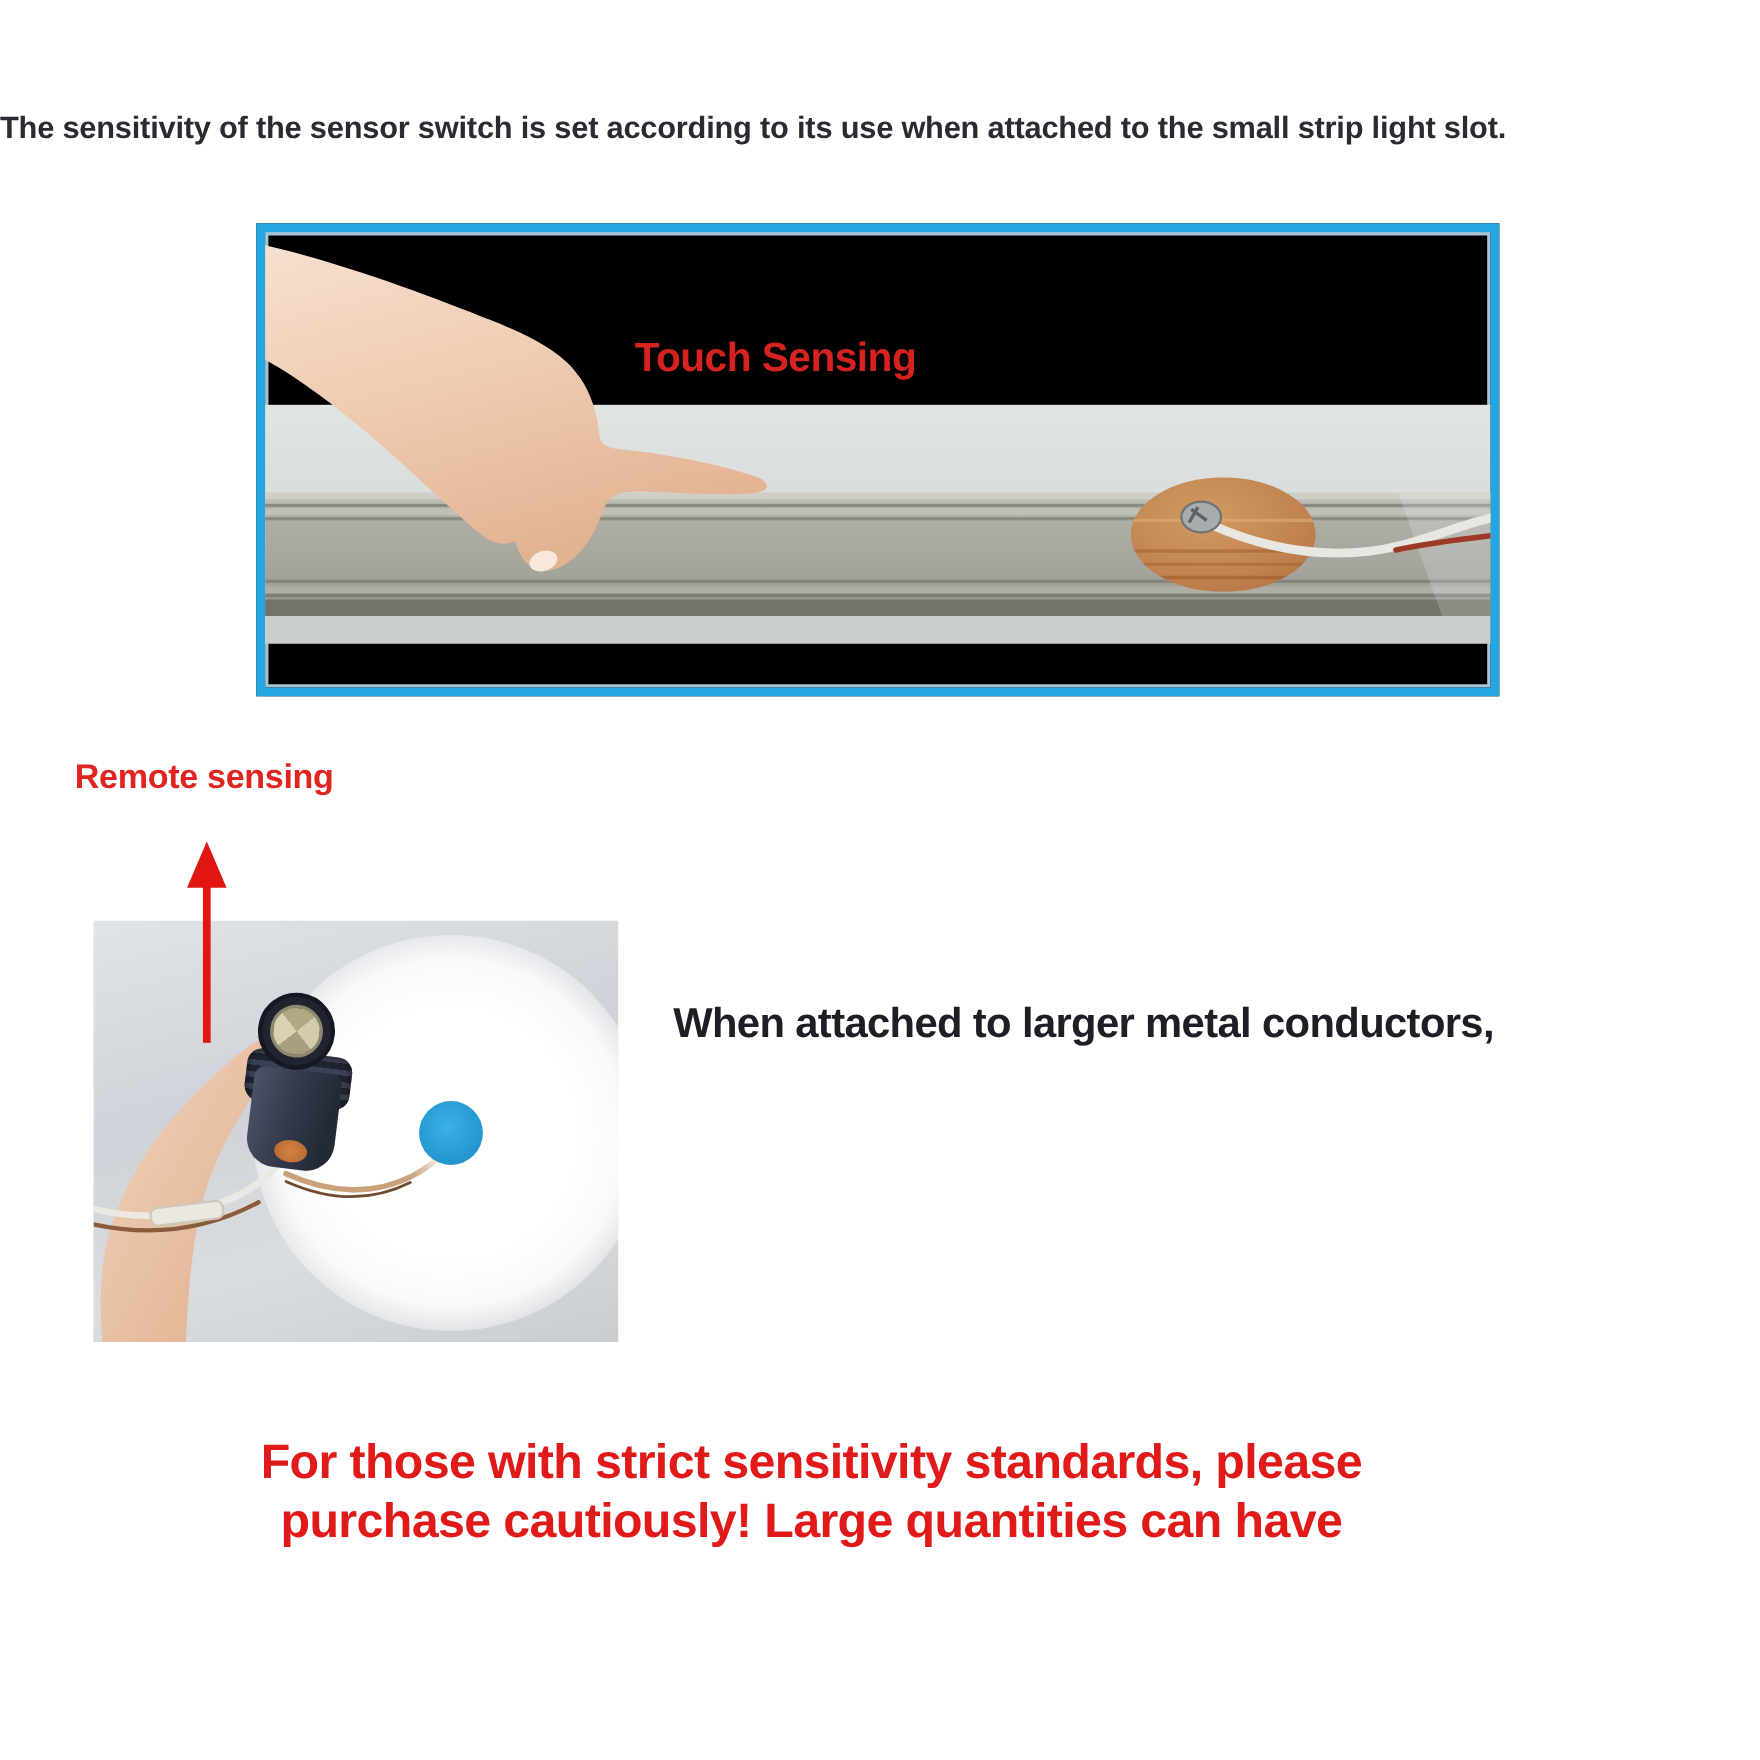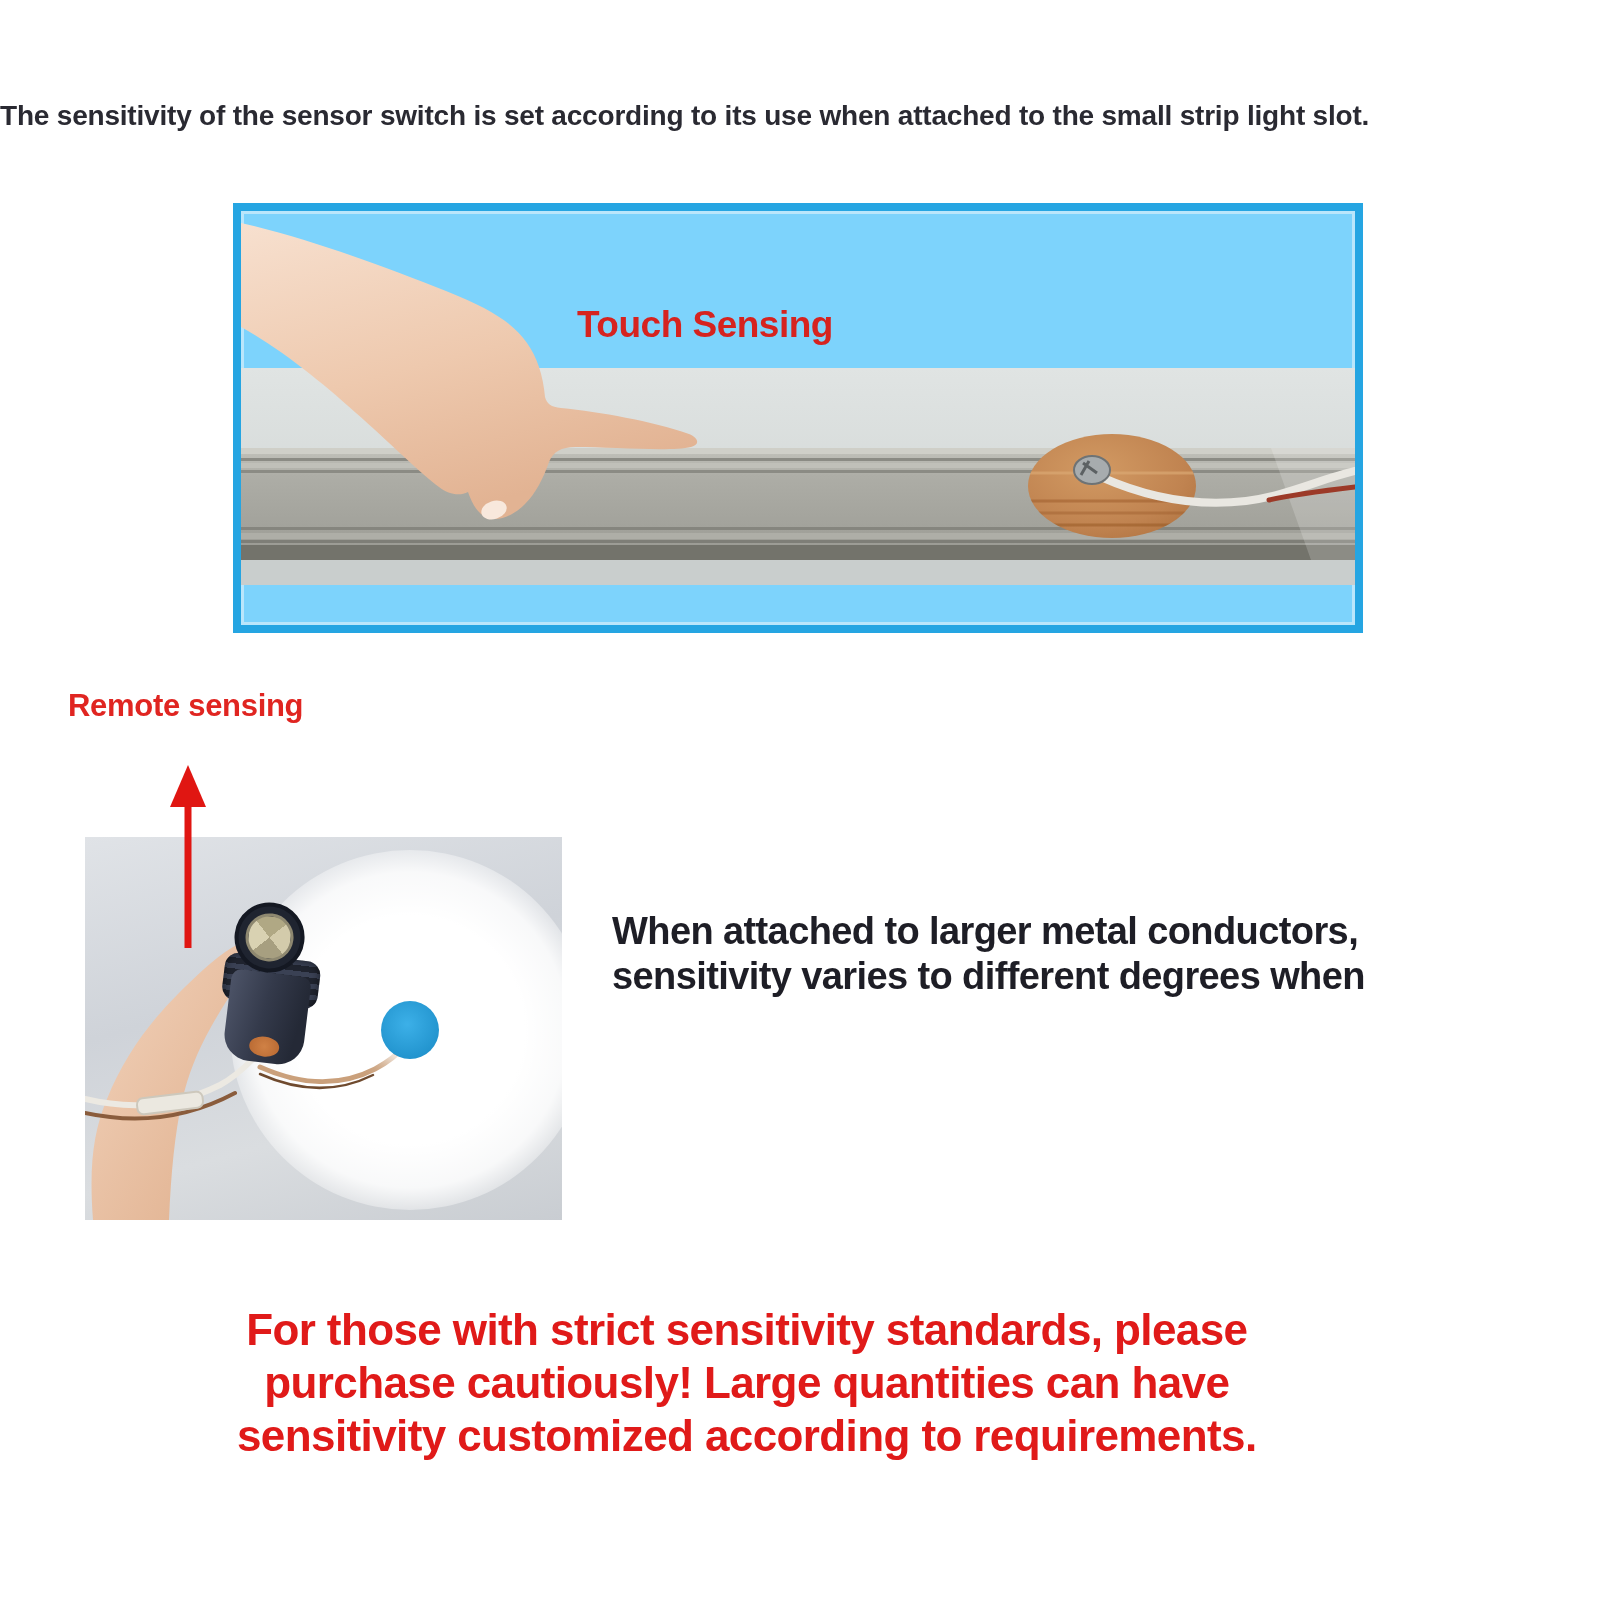--- a/index.html
+++ b/index.html
@@ -8,21 +8,21 @@
     font-family:"Liberation Sans", sans-serif;
   }
   
   .title{
     position:absolute;left:0;top:100px;width:1600px;
     font-size:28px;font-weight:bold;color:#2a2a32;letter-spacing:-0.2px;
   }
   
   .touch-box{
     position:absolute;left:233px;top:203px;width:1114px;height:414px;
-    border:8px solid #25a5e2;background:#7dd3fc;
+    border:8px solid #25a5e2;background:#000000;
     box-shadow:inset 0 0 0 3px rgba(196,233,250,0.85);
   }
   .touch-box svg{position:absolute;left:0;top:0;}
   .touch-label{
     position:absolute;left:336px;top:93px;
     font-size:37px;font-weight:bold;color:#d6231f;letter-spacing:-0.5px;z-index:4;
   }
   
   .remote-label{
     position:absolute;left:68px;top:688px;
@@ -194,22 +194,20 @@
       <div class="can-spot"></div>
       <div class="can-cap">
         <div class="can-disc"></div>
       </div>
     </div>
     <div class="blue-dot"></div>
   </div>
 
   <div class="note">
     <div>When attached to larger metal conductors,</div>
-    <div>sensitivity varies to different degrees when</div>
   </div>
 
   <div class="warning">
     <div>For those with strict sensitivity standards, please</div>
     <div>purchase cautiously! Large quantities can have</div>
-    <div>sensitivity customized according to requirements.</div>
   </div>
 
 </div>
 
 </body></html>

